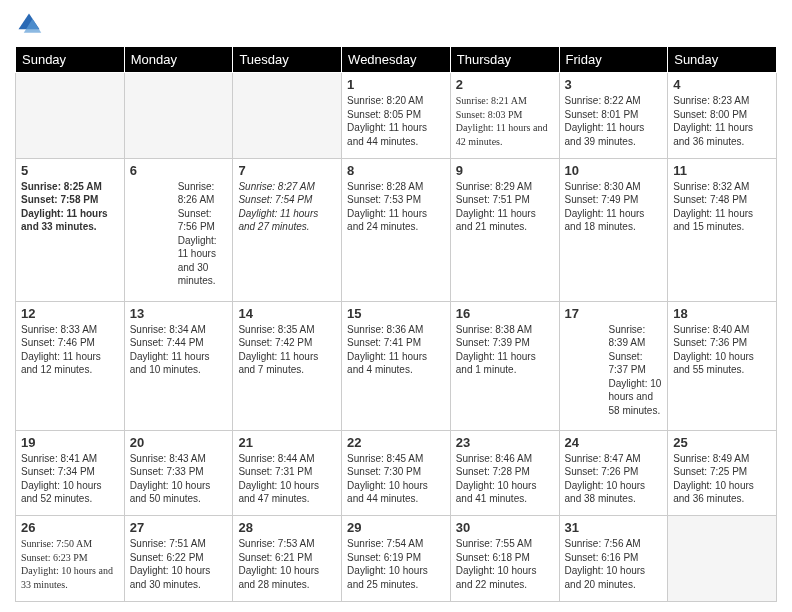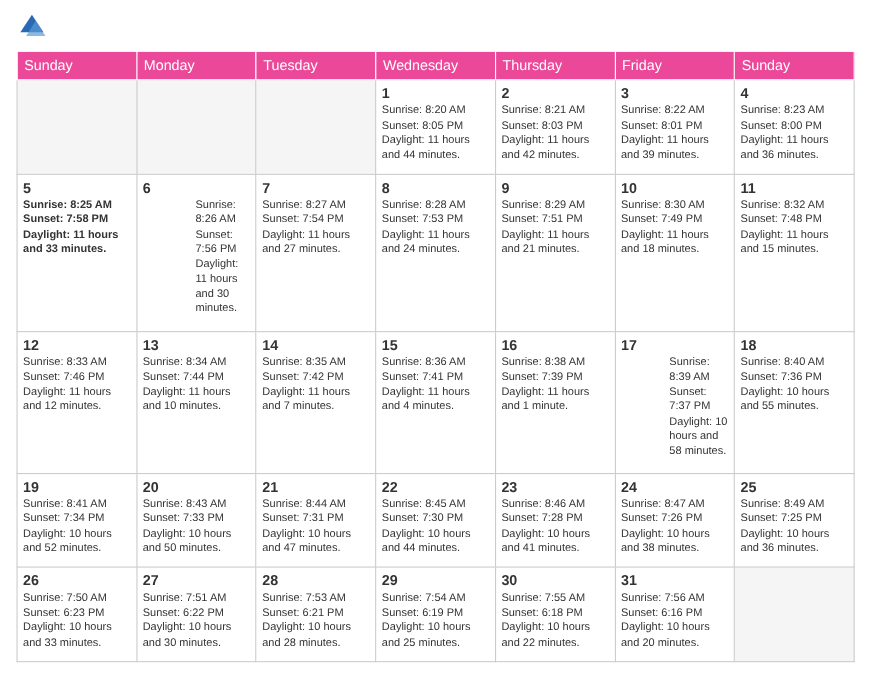--- a/index.html
+++ b/index.html
@@ -51,21 +51,21 @@
     .location-title {
       font-size: 15px;
       color: #555;
     }
     .calendar {
       width: 100%;
       border-collapse: collapse;
       flex: 1;
     }
     .calendar th {
-      background-color: #ec4899;
+      background-color: #000000;
       color: white;
       text-align: left;
       padding: 5px 6px;
       font-size: 13px;
       font-weight: normal;
       border: 1px solid #fff;
     }
     .calendar td {
       border: 1px solid #ccc;
       vertical-align: top;
@@ -128,21 +128,21 @@
           <td class="empty"></td>
           <td class="empty"></td>
           <td>
             <div class="day-number">1</div>
             <div class="day-info" style="white-space: pre-line;">Sunrise: 8:20 AM
 Sunset: 8:05 PM
 Daylight: 11 hours and 44 minutes.</div>
           </td>
           <td>
             <div class="day-number">2</div>
-            <div class="day-info" style="white-space: pre-line;">Sunrise: 8:21 AM
+            <div class="day-info" style="white-space: pre-line; font-family: Liberation Serif, serif;">Sunrise: 8:21 AM
 Sunset: 8:03 PM
 Daylight: 11 hours and 42 minutes.</div>
           </td>
           <td>
             <div class="day-number">3</div>
             <div class="day-info" style="white-space: pre-line;">Sunrise: 8:22 AM
 Sunset: 8:01 PM
 Daylight: 11 hours and 39 minutes.</div>
           </td>
           <td>
@@ -160,21 +160,21 @@
 Daylight: 11 hours and 33 minutes.</div>
           </td>
           <td>
             <div class="day-number">6</div>
             <div class="day-info" style="white-space: pre-line; margin-left: 48px;">Sunrise: 8:26 AM
 Sunset: 7:56 PM
 Daylight: 11 hours and 30 minutes.</div>
           </td>
           <td>
             <div class="day-number">7</div>
-            <div class="day-info" style="white-space: pre-line;">Sunrise: 8:27 AM
+            <div class="day-info" style="white-space: pre-line; font-style: italic;">Sunrise: 8:27 AM
 Sunset: 7:54 PM
 Daylight: 11 hours and 27 minutes.</div>
           </td>
           <td>
             <div class="day-number">8</div>
             <div class="day-info" style="white-space: pre-line;">Sunrise: 8:28 AM
 Sunset: 7:53 PM
 Daylight: 11 hours and 24 minutes.</div>
           </td>
           <td>
@@ -280,21 +280,21 @@
           <td>
             <div class="day-number">25</div>
             <div class="day-info" style="white-space: pre-line;">Sunrise: 8:49 AM
 Sunset: 7:25 PM
 Daylight: 10 hours and 36 minutes.</div>
           </td>
         </tr>
         <tr>
           <td>
             <div class="day-number">26</div>
-            <div class="day-info" style="white-space: pre-line;">Sunrise: 7:50 AM
+            <div class="day-info" style="white-space: pre-line; font-family: Liberation Serif, serif;">Sunrise: 7:50 AM
 Sunset: 6:23 PM
 Daylight: 10 hours and 33 minutes.</div>
           </td>
           <td>
             <div class="day-number">27</div>
             <div class="day-info" style="white-space: pre-line;">Sunrise: 7:51 AM
 Sunset: 6:22 PM
 Daylight: 10 hours and 30 minutes.</div>
           </td>
           <td>

